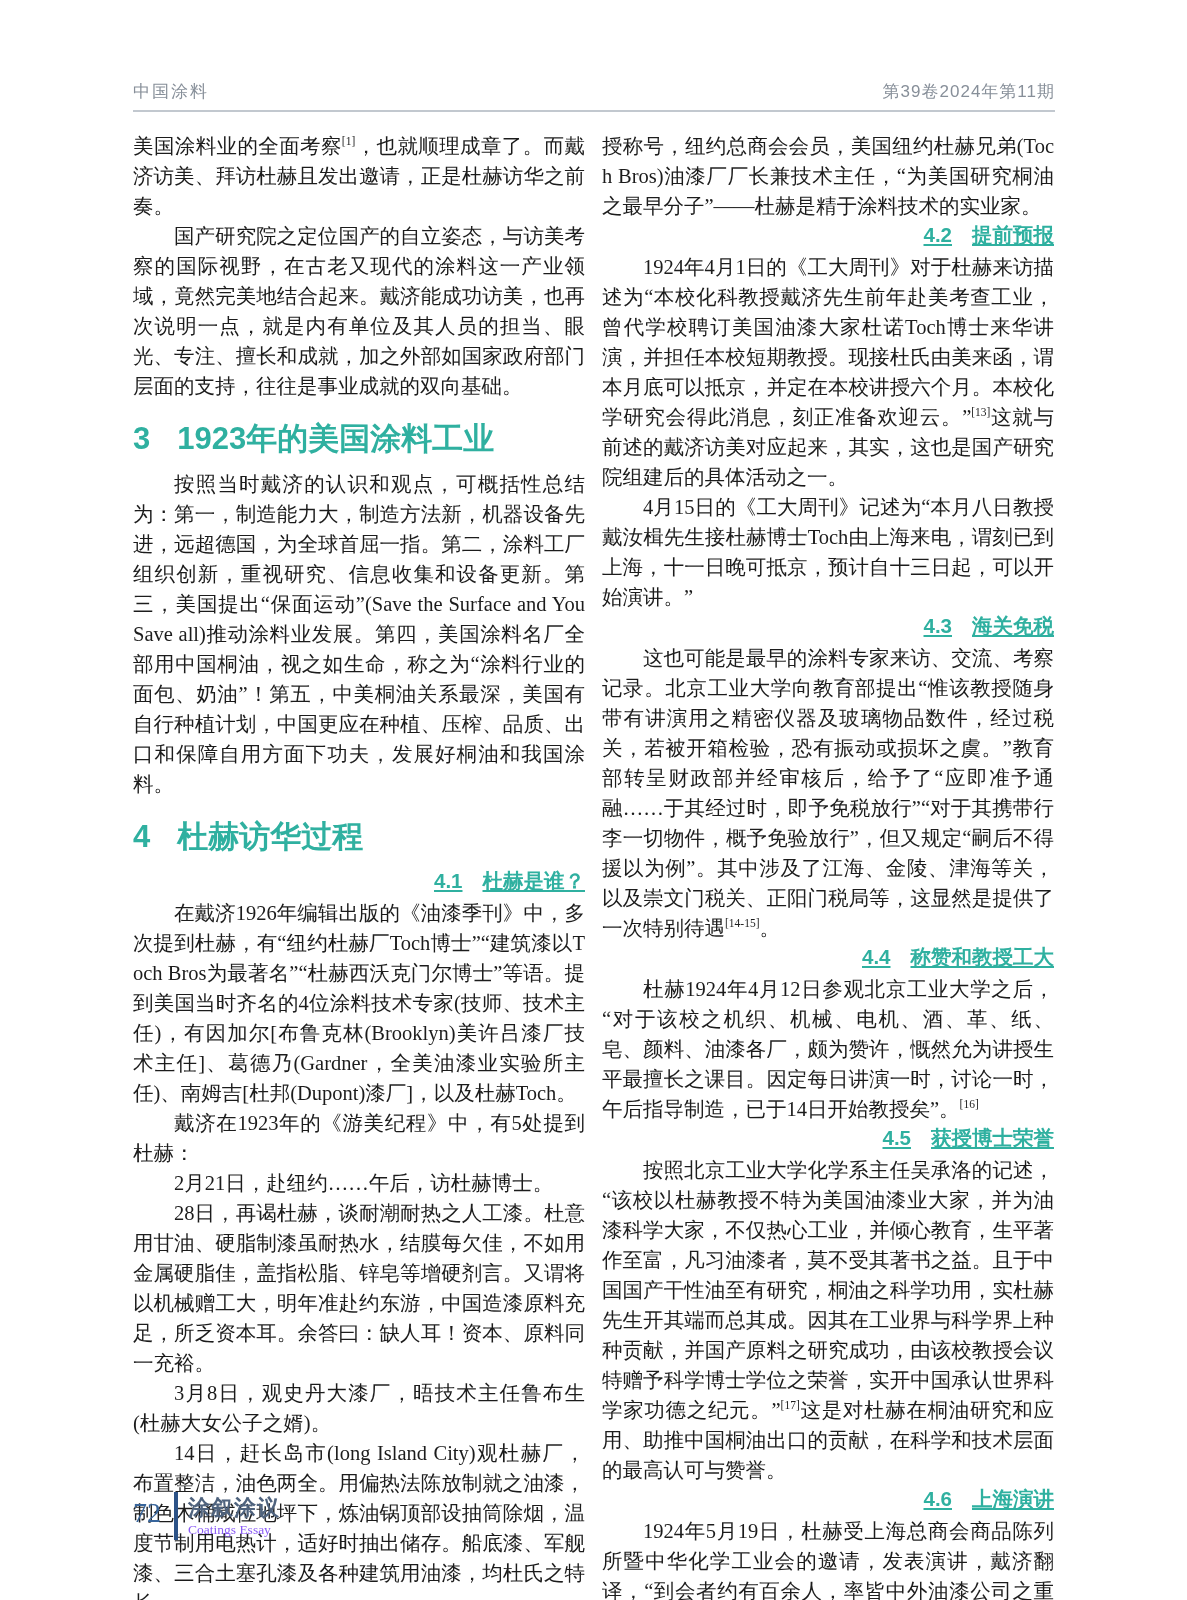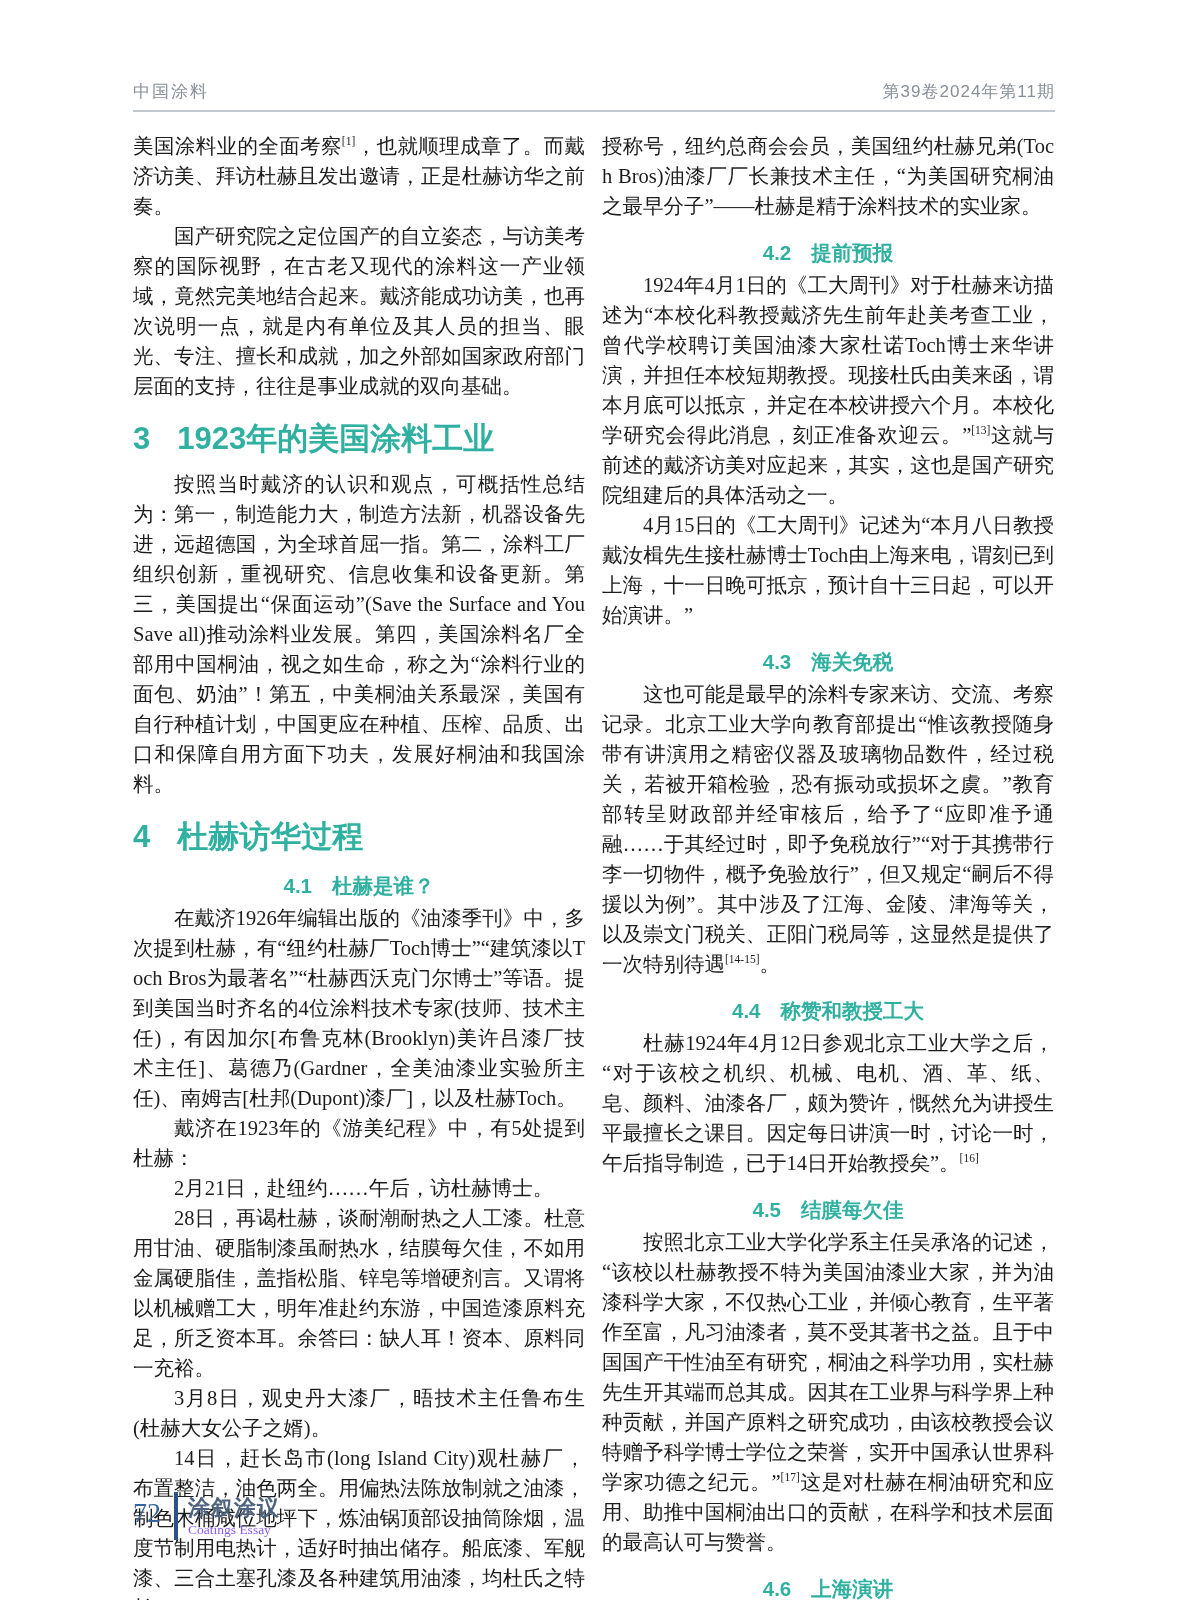--- a/index.html
+++ b/index.html
@@ -41,21 +41,21 @@
   }
   .sec-h2 {
     font-family:"Liberation Sans","DejaVu Sans",sans-serif;
     font-weight:bold; font-size:31px; line-height:34px;
     color:#2fb0a0; margin:21px 0 13px; text-align:left;
   }
   .sec-h2 .sec-num { margin-right:27px; }
   .sec-h3 {
     font-family:"Liberation Sans","DejaVu Sans",sans-serif;
     font-weight:bold; font-size:20.5px; line-height:27px;
-    color:#2fb0a0; margin:18px 0 4px; text-align:center;
+    color:#2fb0a0; margin:0 0 4px; text-align:right;text-decoration:underline;
   }
   .sec-h3 .sec-num { margin-right:20px; }
   
   .page-footer {
     position:absolute; left:133px; top:1492px;
     display:flex; align-items:center;
   }
   .page-num {
     font-family:"Liberation Serif","DejaVu Serif",serif;
     font-size:28px; color:#38659b; margin-right:13px;
@@ -103,21 +103,21 @@
       </div>
     <div class="col">
         <p class="para">授称号，纽约总商会会员，美国纽约杜赫兄弟(Toch Bros)油漆厂厂长兼技术主任，“为美国研究桐油之最早分子”——杜赫是精于涂料技术的实业家。</p>
         <div class="sec-h3"><span class="sec-num">4.2</span><span class="sec-title">提前预报</span></div>
         <p class="para indent">1924年4月1日的《工大周刊》对于杜赫来访描述为“本校化科教授戴济先生前年赴美考查工业，曾代学校聘订美国油漆大家杜诺Toch博士来华讲演，并担任本校短期教授。现接杜氏由美来函，谓本月底可以抵京，并定在本校讲授六个月。本校化学研究会得此消息，刻正准备欢迎云。”<sup class="cite">[13]</sup>这就与前述的戴济访美对应起来，其实，这也是国产研究院组建后的具体活动之一。</p>
         <p class="para indent">4月15日的《工大周刊》记述为“本月八日教授戴汝楫先生接杜赫博士Toch由上海来电，谓刻已到上海，十一日晚可抵京，预计自十三日起，可以开始演讲。”</p>
         <div class="sec-h3"><span class="sec-num">4.3</span><span class="sec-title">海关免税</span></div>
         <p class="para indent">这也可能是最早的涂料专家来访、交流、考察记录。北京工业大学向教育部提出“惟该教授随身带有讲演用之精密仪器及玻璃物品数件，经过税关，若被开箱检验，恐有振动或损坏之虞。”教育部转呈财政部并经审核后，给予了“应即准予通融……于其经过时，即予免税放行”“对于其携带行李一切物件，概予免验放行”，但又规定“嗣后不得援以为例”。其中涉及了江海、金陵、津海等关，以及崇文门税关、正阳门税局等，这显然是提供了一次特别待遇<sup class="cite">[14-15]</sup>。</p>
         <div class="sec-h3"><span class="sec-num">4.4</span><span class="sec-title">称赞和教授工大</span></div>
         <p class="para indent">杜赫1924年4月12日参观北京工业大学之后，“对于该校之机织、机械、电机、酒、革、纸、皂、颜料、油漆各厂，颇为赞许，慨然允为讲授生平最擅长之课目。因定每日讲演一时，讨论一时，午后指导制造，已于14日开始教授矣”。<sup class="cite">[16]</sup></p>
-        <div class="sec-h3"><span class="sec-num">4.5</span><span class="sec-title">结膜每欠佳</span></div>
+        <div class="sec-h3"><span class="sec-num">4.5</span><span class="sec-title">获授博士荣誉</span></div>
         <p class="para indent">按照北京工业大学化学系主任吴承洛的记述，“该校以杜赫教授不特为美国油漆业大家，并为油漆科学大家，不仅热心工业，并倾心教育，生平著作至富，凡习油漆者，莫不受其著书之益。且于中国国产干性油至有研究，桐油之科学功用，实杜赫先生开其端而总其成。因其在工业界与科学界上种种贡献，并国产原料之研究成功，由该校教授会议特赠予科学博士学位之荣誉，实开中国承认世界科学家功德之纪元。”<sup class="cite">[17]</sup>这是对杜赫在桐油研究和应用、助推中国桐油出口的贡献，在科学和技术层面的最高认可与赞誉。</p>
         <div class="sec-h3"><span class="sec-num">4.6</span><span class="sec-title">上海演讲</span></div>
         <p class="para indent">1924年5月19日，杜赫受上海总商会商品陈列所暨中华化学工业会的邀请，发表演讲，戴济翻译，“到会者约有百余人，率皆中外油漆公司之重要职员及化学专家。”</p>
       </div>
   </div>
 
   <div class="page-footer">
     <span class="page-num">72</span>
     <span class="footer-bar"></span>
     <span class="footer-col">

